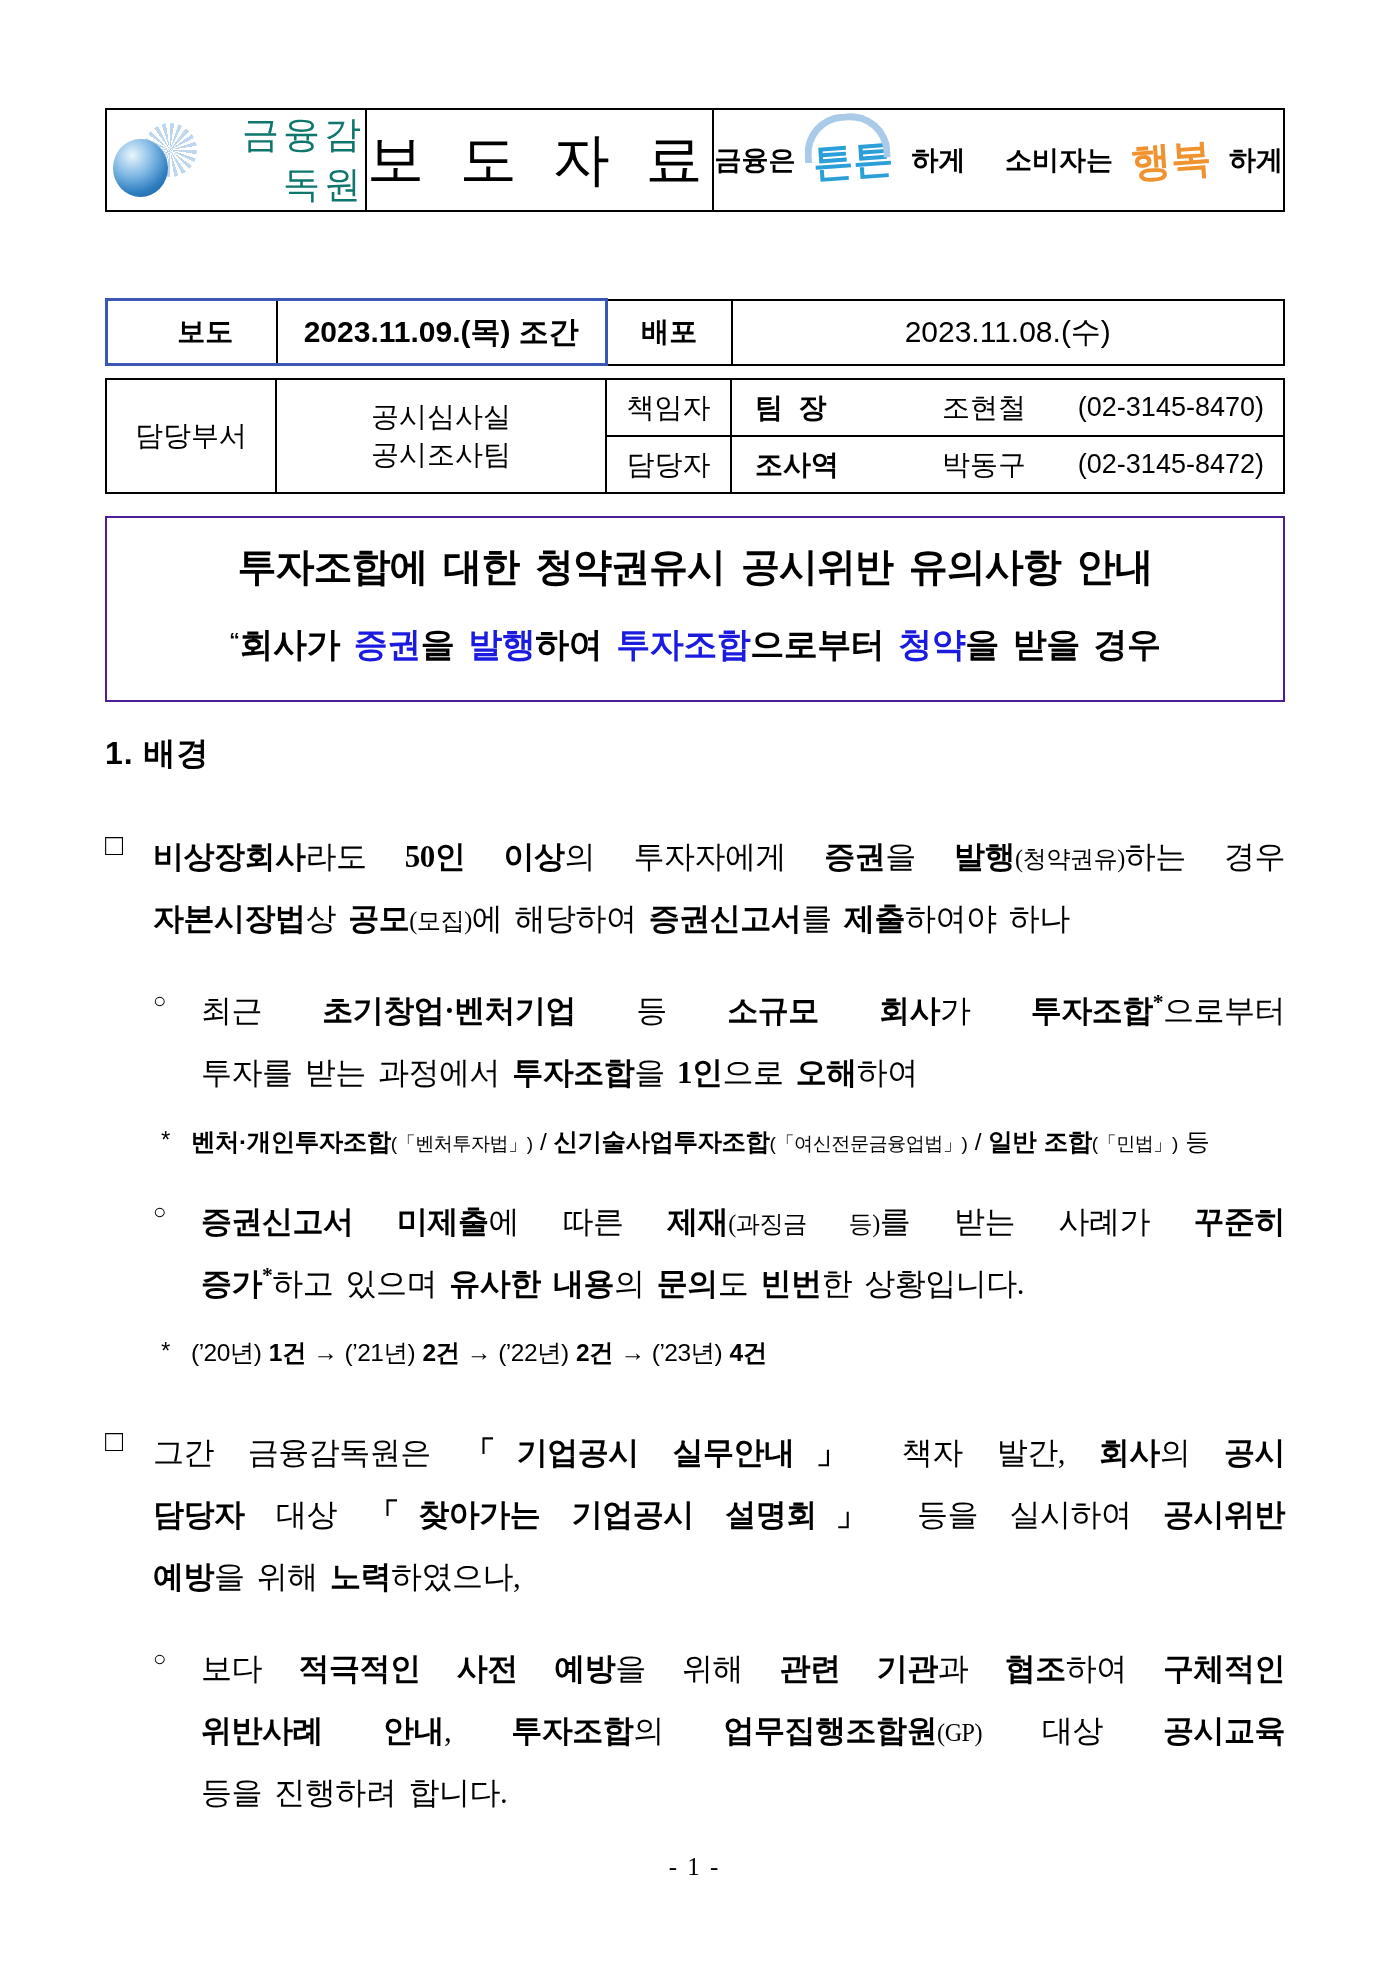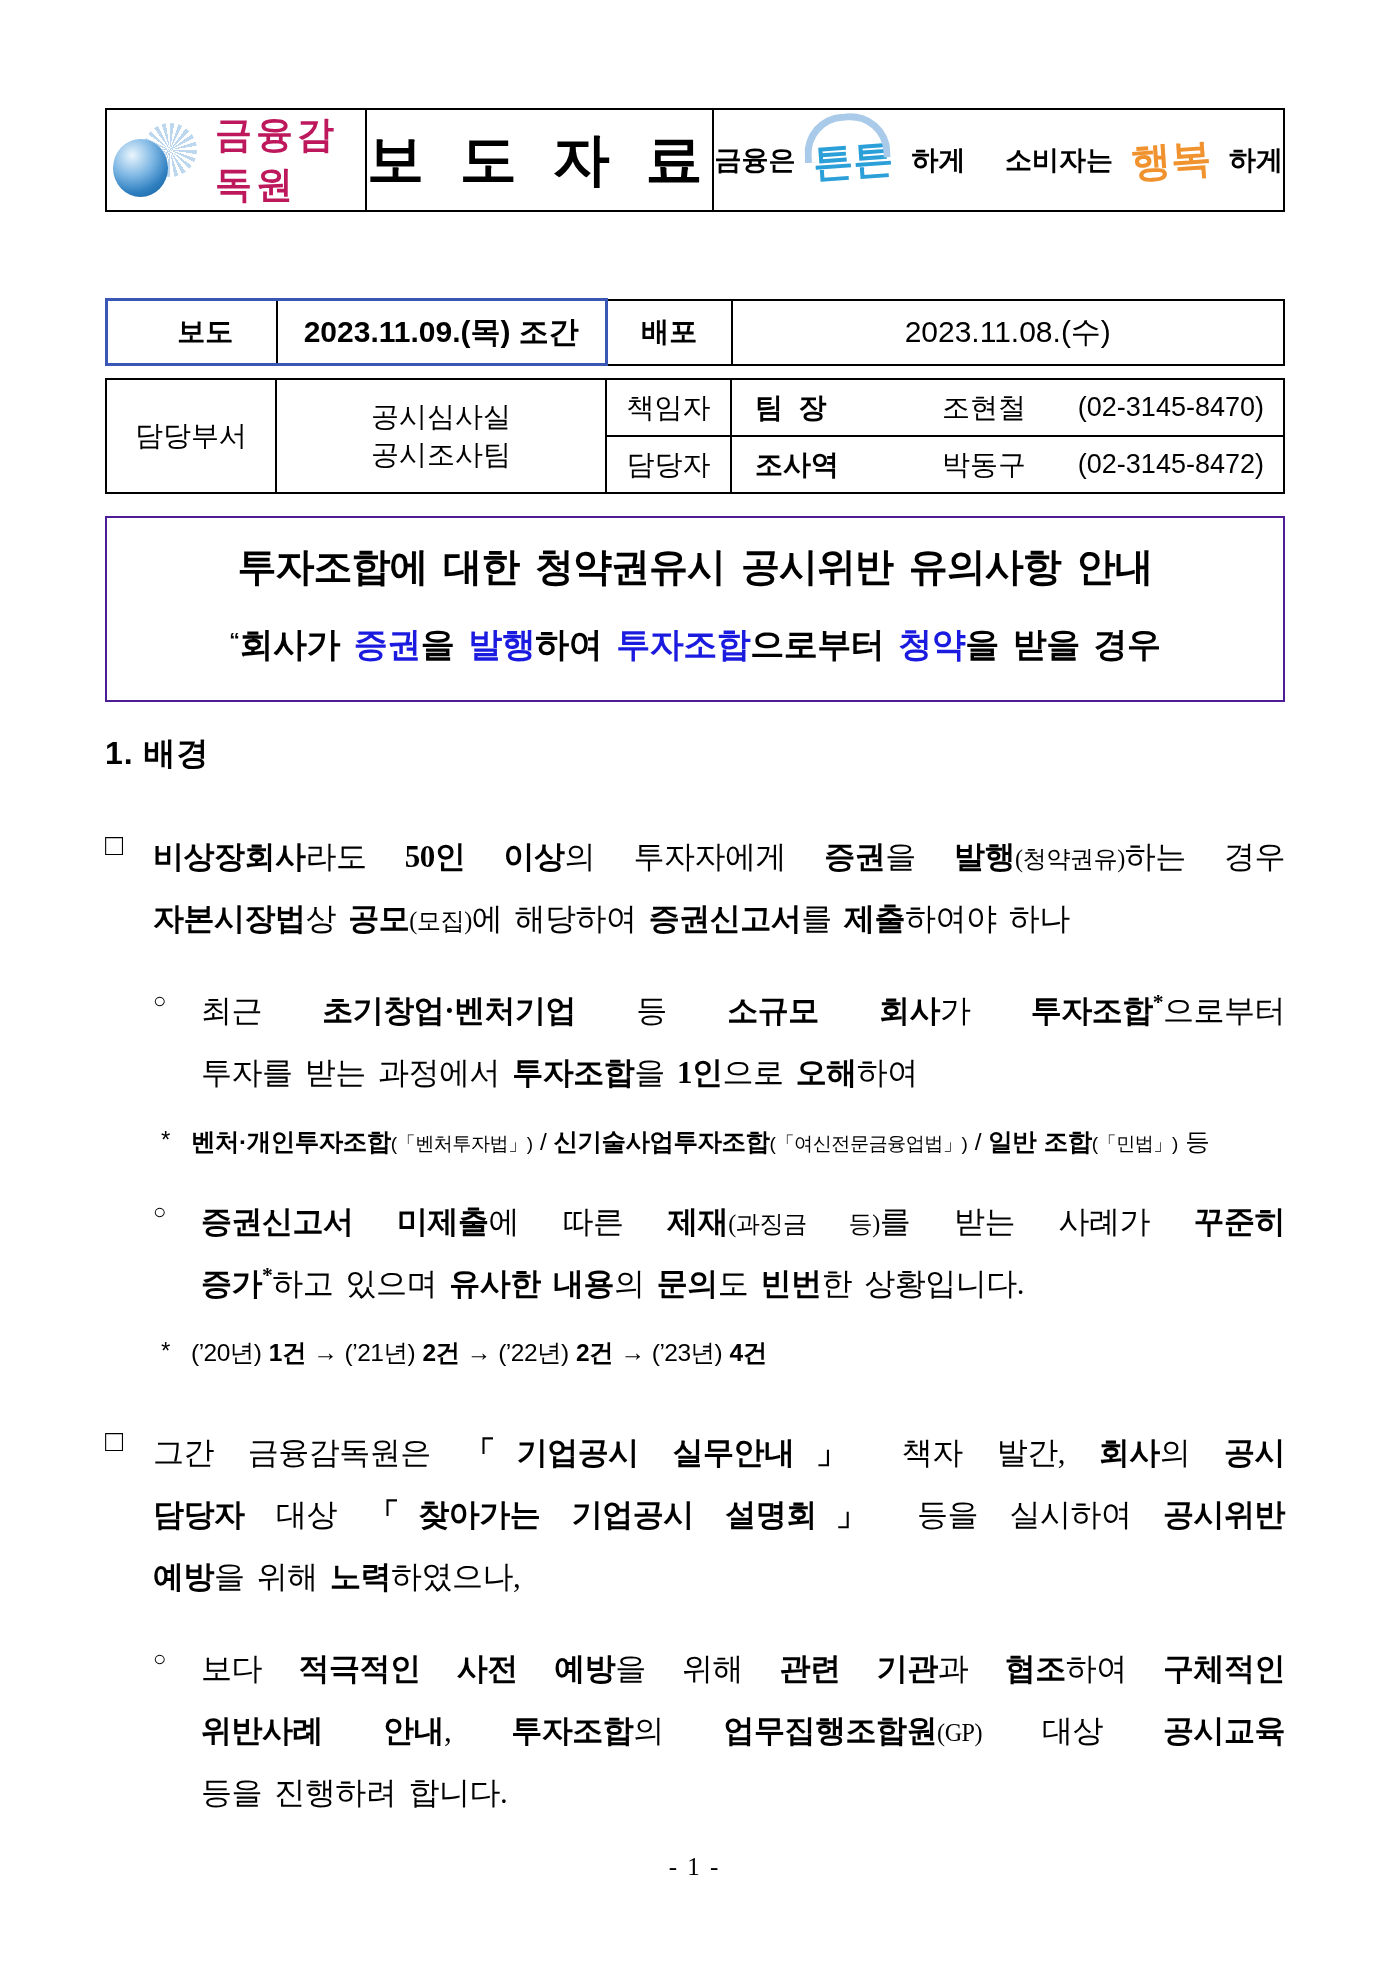--- a/index.html
+++ b/index.html
@@ -9,22 +9,22 @@
 
   
   .hdr { display:flex; border:2px solid #000; height:100px; }
   .hdr-cell { display:flex; align-items:center; justify-content:center; }
   .hdr-logo { width:385px; border-right:2px solid #000; gap:16px; }
   .logo-mark { position:relative; width:92px; height:74px; flex:0 0 auto; }
   .sunburst { position:absolute; right:2px; top:0; width:54px; height:54px; border-radius:50%;
               background:repeating-conic-gradient(from 0deg, #bcd7ee 0deg 9deg, #ffffff 9deg 18deg); }
   .sphere { position:absolute; left:6px; bottom:0; width:55px; height:58px; border-radius:50%;
             background:radial-gradient(circle at 35% 28%, #eaf5fd 0%, #7fb8e4 38%, #2f7fc0 68%, #135a96 100%); }
-  .org-name { font-size:37px; font-weight:700; color:#be185d; letter-spacing:4px; }
-  .hdr-title { width:388px; border-right:2px solid #000; font-size:57px; font-weight:700; letter-spacing:10px; white-space:nowrap; }
+  .org-name { font-size:37px; font-weight:400; color:#0f766e; letter-spacing:4px;text-align:right; }
+  .hdr-title { width:388px; border-right:2px solid #000; font-size:57px; font-weight:400; letter-spacing:10px; white-space:nowrap; }
   .hdr-slogan { flex:1; font-size:27px; font-weight:700; white-space:nowrap; gap:16px; }
   .hdr-slogan .accent { font-size:40px; font-weight:800; display:inline-block; transform:rotate(-4deg); margin:0 2px;
                         font-family:"DejaVu Serif", serif; }
   .accent-blue { color:#2b9fd8; position:relative; }
   .accent-blue::before { content:''; position:absolute; left:-8px; top:-20px; width:72px; height:40px;
                          border:7px solid #a9cbe9; border-bottom:none; border-radius:40px 40px 0 0; }
   .accent-orange { color:#f0922e; }
 
   
   table { border-collapse:collapse; table-layout:fixed; }

